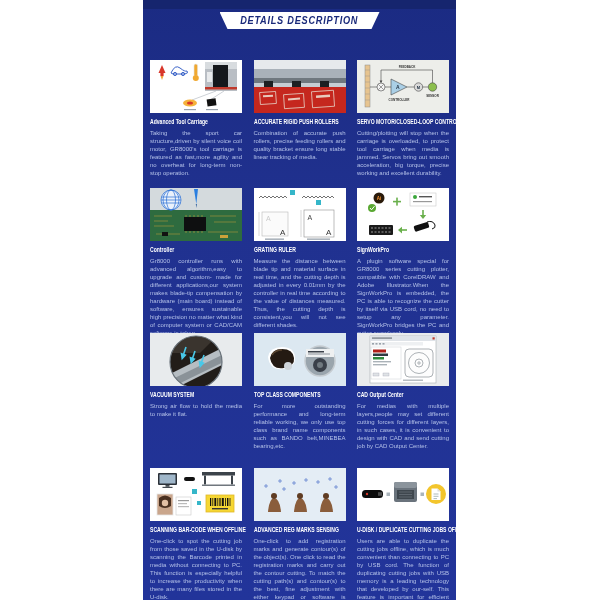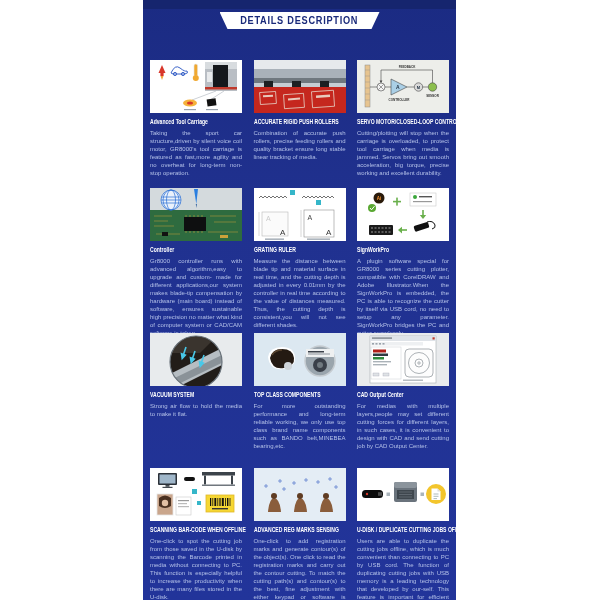--- a/index.html
+++ b/index.html
@@ -1,19 +1,19 @@
 <!DOCTYPE html>
 <html><head>
 <meta charset="utf-8">
 <style>
   html,body{margin:0;padding:0;}
   body{width:600px;height:600px;background:#ffffff;font-family:"Liberation Sans",sans-serif;position:relative;overflow:hidden;}
   .panel{position:absolute;left:143px;top:0;width:313px;height:600px;background:linear-gradient(180deg,#1b2b83 0%,#20318f 35%,#22349a 100%);}
   .top-strip{position:absolute;top:0;left:0;width:100%;height:9px;background:#16256e;}
-  .banner{position:absolute;top:12px;left:50%;transform:translateX(-50%);width:160px;height:17px;background:#ffffff;clip-path:polygon(0 0,100% 0,95% 100%,5% 100%);display:flex;align-items:center;justify-content:center;}
+  .banner{position:absolute;top:12px;left:50%;transform:translateX(-50%);width:160px;height:17px;background:#ffffff;clip-path:polygon(0 0,100% 0,95% 100%,5% 100%);display:flex;align-items:center;justify-content:center;font-style:italic;}
   .banner span{font-size:10px;font-weight:bold;letter-spacing:0.8px;color:#1a2a7a;transform:scaleX(.92);white-space:nowrap;}
   .cards{position:absolute;top:60px;left:7px;width:299px;display:grid;grid-template-columns:92px 92px 92px;grid-template-rows:128px 145px 135px auto;justify-content:space-between;}
   .card{width:92px;overflow:visible;}
   .imgbox{width:92px;height:53px;background:#ffffff;position:relative;overflow:hidden;}
   .card h3{margin:5px 0 0 0;color:#ffffff;font-size:6.5px;font-weight:bold;line-height:8px;}
   .card h3 span{display:inline-block;white-space:nowrap;transform:scaleX(0.78);transform-origin:left center;}
   .card p{margin:3px 0 0 0;color:#b3c0e8;font-size:6px;line-height:8px;text-align:justify;}
   svg{display:block;}
   .tinybar{fill:#9aa3ad;}
 </style>

